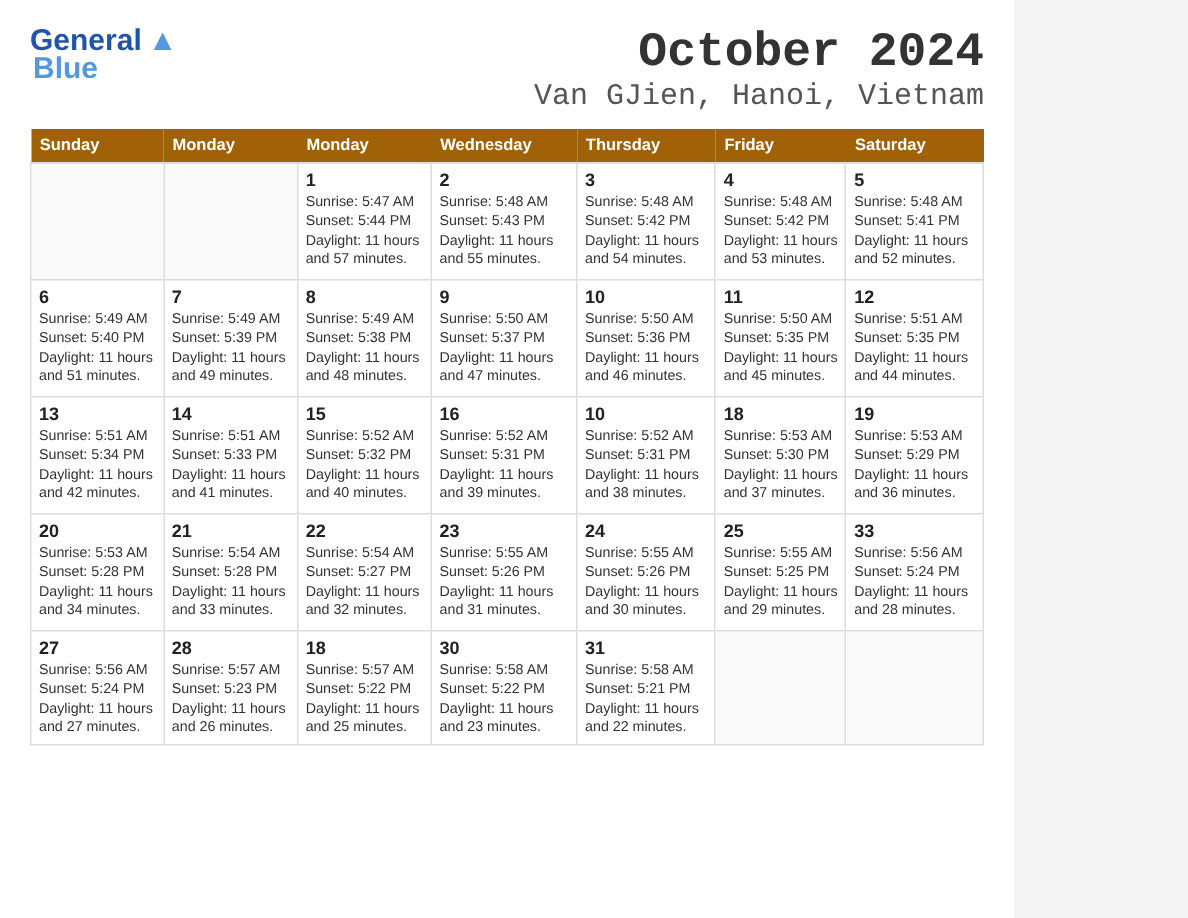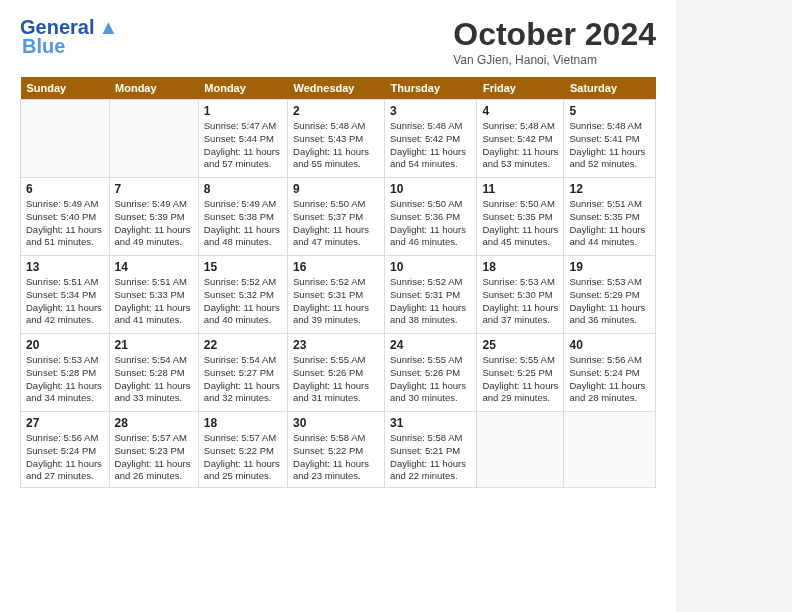--- a/index.html
+++ b/index.html
@@ -25,28 +25,30 @@
     .logo {
       display: flex;
       flex-direction: column;
       align-items: flex-start;
     }
     .logo-line {
       display: flex;
       align-items: center;
     }
     .title-section {
+      text-align: right;
+      font-family: Liberation Mono, monospace;
     }
     .month-title {
       font-size: 32px;
       font-weight: bold;
       color: #333;
     }
     .subtitle {
-      font-size: 12px;
+      font-size: 20px;
       color: #555;
     }
     table {
       width: 100%;
       border-collapse: collapse;
       font-size: 10px;
     }
     .day-header {
       background: #a16207;
       color: white;
@@ -270,21 +272,21 @@
 Sunset: 5:26 PM
 Daylight: 11 hours and 30 minutes.</div>
           </td>
           <td>
             <span class="day-num">25</span>
             <div class="cell-text" style="white-space: pre-line;">Sunrise: 5:55 AM
 Sunset: 5:25 PM
 Daylight: 11 hours and 29 minutes.</div>
           </td>
           <td>
-            <span class="day-num">40</span>
+            <span class="day-num">33</span>
             <div class="cell-text" style="white-space: pre-line;">Sunrise: 5:56 AM
 Sunset: 5:24 PM
 Daylight: 11 hours and 28 minutes.</div>
           </td>
         </tr>
         <tr>
           <td>
             <span class="day-num">27</span>
             <div class="cell-text" style="white-space: pre-line;">Sunrise: 5:56 AM
 Sunset: 5:24 PM

